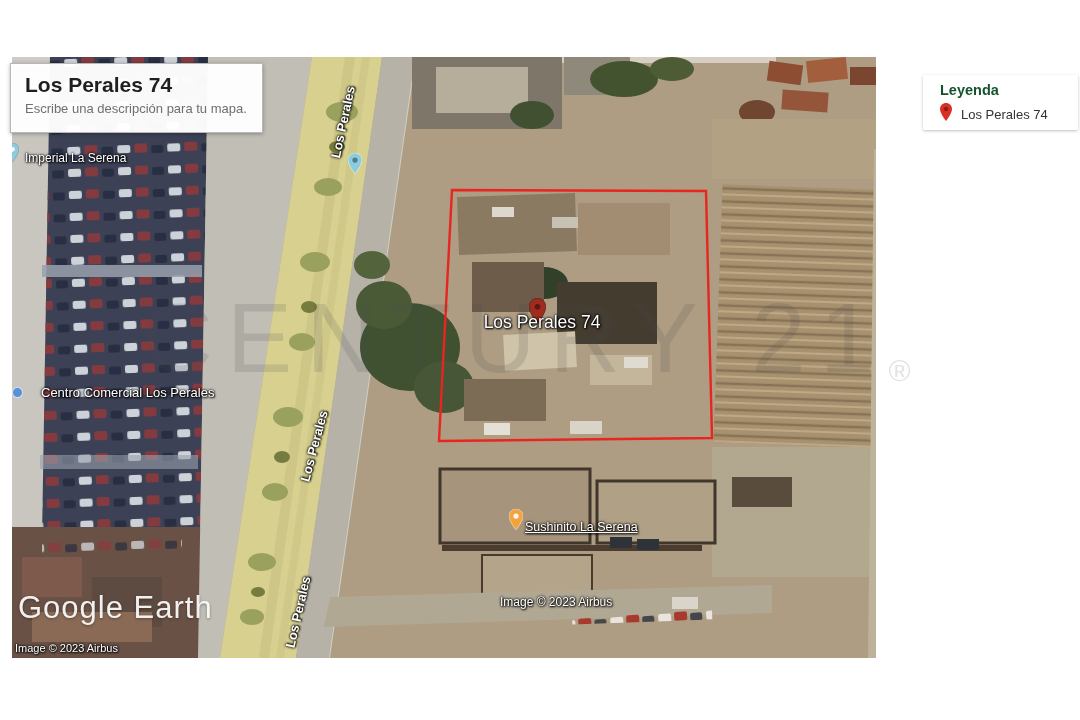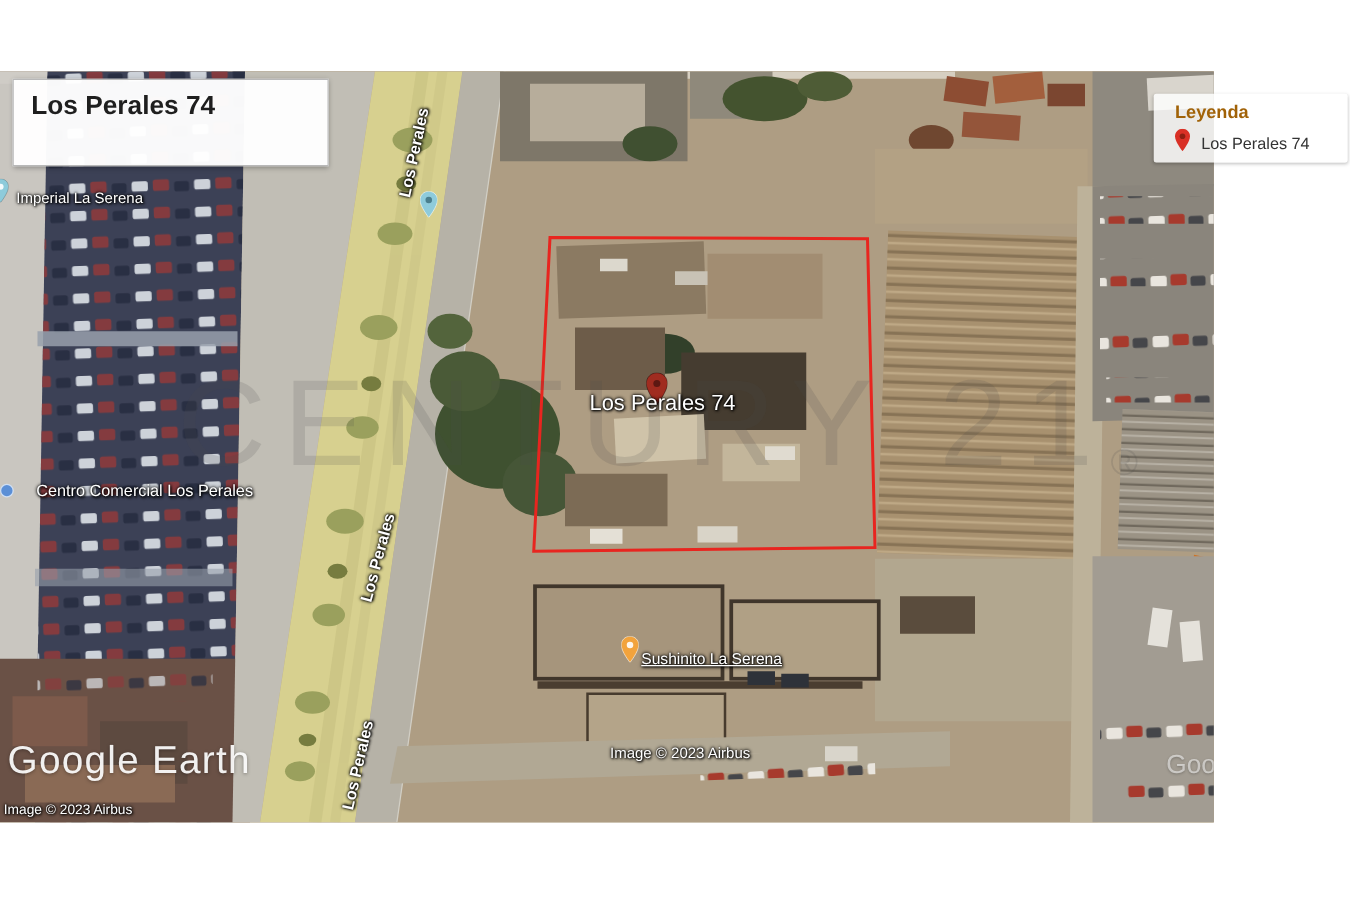--- a/index.html
+++ b/index.html
@@ -1,20 +1,20 @@
 <!DOCTYPE html>
 <html><head>
 <meta charset="utf-8">
 <style>
   html,body{margin:0;padding:0;background:#ffffff;}
   body{width:1080px;height:720px;position:relative;overflow:hidden;
        font-family:"Liberation Sans", sans-serif;}
 
   
-  .map{position:absolute;left:0;top:57px;width:971px;height:601px;
+  .map{position:absolute;left:12px;top:57px;width:864px;height:601px;
        overflow:hidden;background:#b2a38a;}
   .map svg.terrain{position:absolute;left:0;top:0;z-index:0;}
 
   
   .watermark{position:absolute;left:142px;top:282px;z-index:3;display:flex;
        align-items:flex-start;color:rgba(75,75,75,0.16);font-weight:normal;
        font-size:98px;letter-spacing:14px;white-space:nowrap;pointer-events:none;}
   .watermark .reg{font-size:30px;margin-top:72px;letter-spacing:0;}
 
   
@@ -61,21 +61,21 @@
   
   .title-card{position:absolute;left:10px;top:63px;width:253px;height:70px;z-index:10;
       background:rgba(255,255,255,.97);border:1px solid #b8b8b8;
       box-shadow:0 1px 4px rgba(0,0,0,.3);box-sizing:border-box;padding:9px 14px 0 14px;}
   .title-card h1{margin:0;font-size:21px;color:#1f1f1f;font-weight:bold;}
   .title-card p{margin:4px 0 0 0;font-size:13px;color:#6f6f6f;}
 
   .legend-card{position:absolute;left:923px;top:75px;width:155px;height:55px;z-index:10;
       background:rgba(255,255,255,.82);border-radius:2px;
       box-shadow:0 1px 3px rgba(0,0,0,.25);box-sizing:border-box;padding:7px 0 0 17px;}
-  .legend-card .legend-title{font-size:14.5px;font-weight:bold;color:#a16207;}
+  .legend-card .legend-title{font-size:14.5px;font-weight:bold;color:#14532d;}
   .legend-row{display:flex;align-items:center;margin-top:5px;}
   .legend-row .txt{font-size:13px;color:#333;margin-left:9px;}
 </style>
 </head>
 <body>
 
 <div class="map">
 
   <svg class="terrain" width="1080" height="601">
     <defs>
@@ -266,20 +266,21 @@
 
 </div>
 
 <div class="watermark">
   <span>CENTURY 21</span>
   <span class="reg">®</span>
 </div>
 
 <div class="title-card">
   <h1>Los Perales 74</h1>
+  <p>Escribe una descripción para tu mapa.</p>
 </div>
 
 <div class="legend-card">
   <div class="legend-title">Leyenda</div>
   <div class="legend-row">
     <span>
       <svg width="12" height="18" viewBox="0 0 24 36">
           <path d="M12,0C5.4,0 0,5.4 0,12 C0,21 12,36 12,36 C12,36 24,21 24,12 C24,5.4 18.6,0 12,0Z" fill="#d93025"></path>
           <circle cx="12" cy="12" r="4.5" fill="#8c1f12"></circle>
         </svg>

